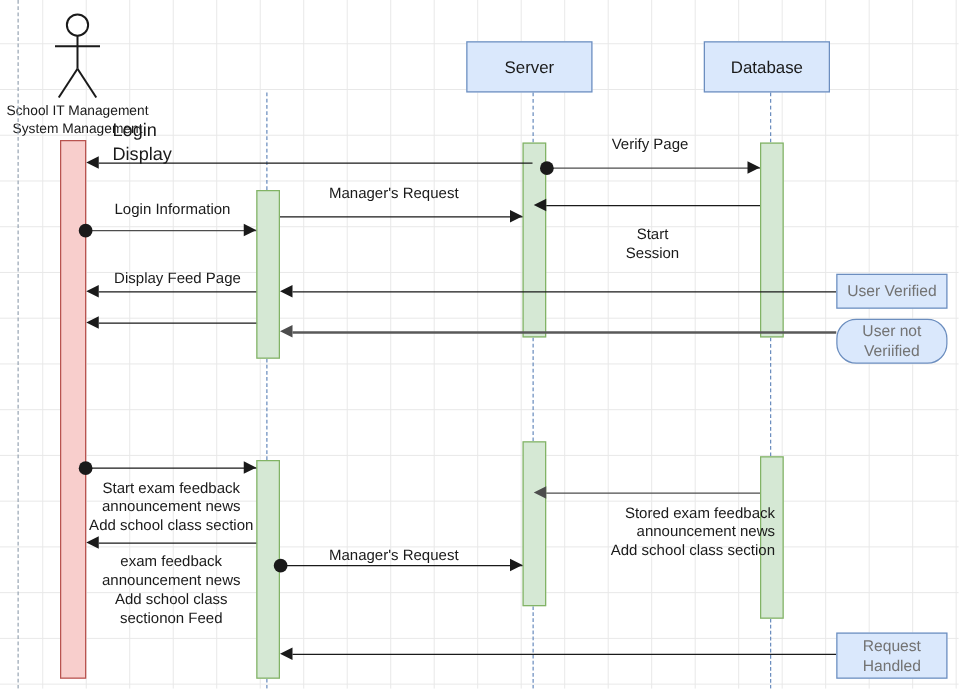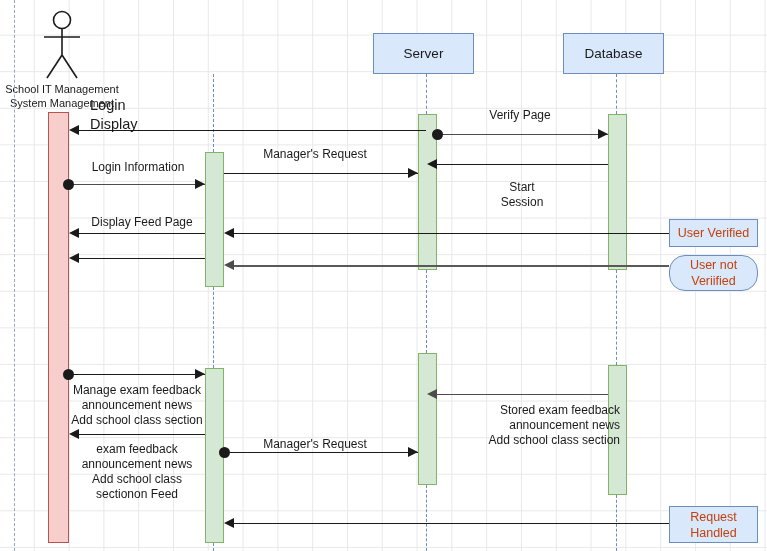--- a/index.html
+++ b/index.html
@@ -120,21 +120,21 @@
   .note-box {
     position: absolute;
     background: #dae8fc;
     border: 1px solid #6c8ebf;
     display: flex;
     align-items: center;
     justify-content: center;
     text-align: center;
     font-size: 12.5px;
     line-height: 16px;
-    color: #c2410c;
+    color: #737373;
     box-sizing: border-box;
     white-space: pre-line;
   }
 </style>
 </head>
 <body>
 
 <div id="canvas">
 
   <div class="actor" style="left:38px; top:10px;">
@@ -216,21 +216,21 @@
 
   <div class="msg-line" style="left:79px; top:258px; width:126px;"></div>
   <div class="arrow-head left" style="left:69px; top:253px;"></div>
 
   <div class="msg-line thick" style="left:234px; top:265px; width:435px;"></div>
   <div class="arrow-head gray left" style="left:224px; top:260px;"></div>
 
   <div class="msg-line" style="left:69px; top:374px; width:136px;"></div>
   <div class="ball" style="left:63px; top:369px;"></div>
   <div class="arrow-head right" style="left:195px; top:369px;"></div>
-  <div class="msg-label" style="left:63px; top:383px; width:148px;">Manage exam feedback
+  <div class="msg-label" style="left:63px; top:383px; width:148px;">Start exam feedback
 announcement news
 Add school class section</div>
 
   <div class="msg-line gray" style="left:437px; top:394px; width:171px;"></div>
   <div class="arrow-head gray left" style="left:427px; top:389px;"></div>
   <div class="msg-label" style="left:440px; top:403px; width:180px;text-align:right;">Stored exam feedback
 announcement news
 Add school class section</div>
 
   <div class="msg-line" style="left:79px; top:434px; width:126px;"></div>

